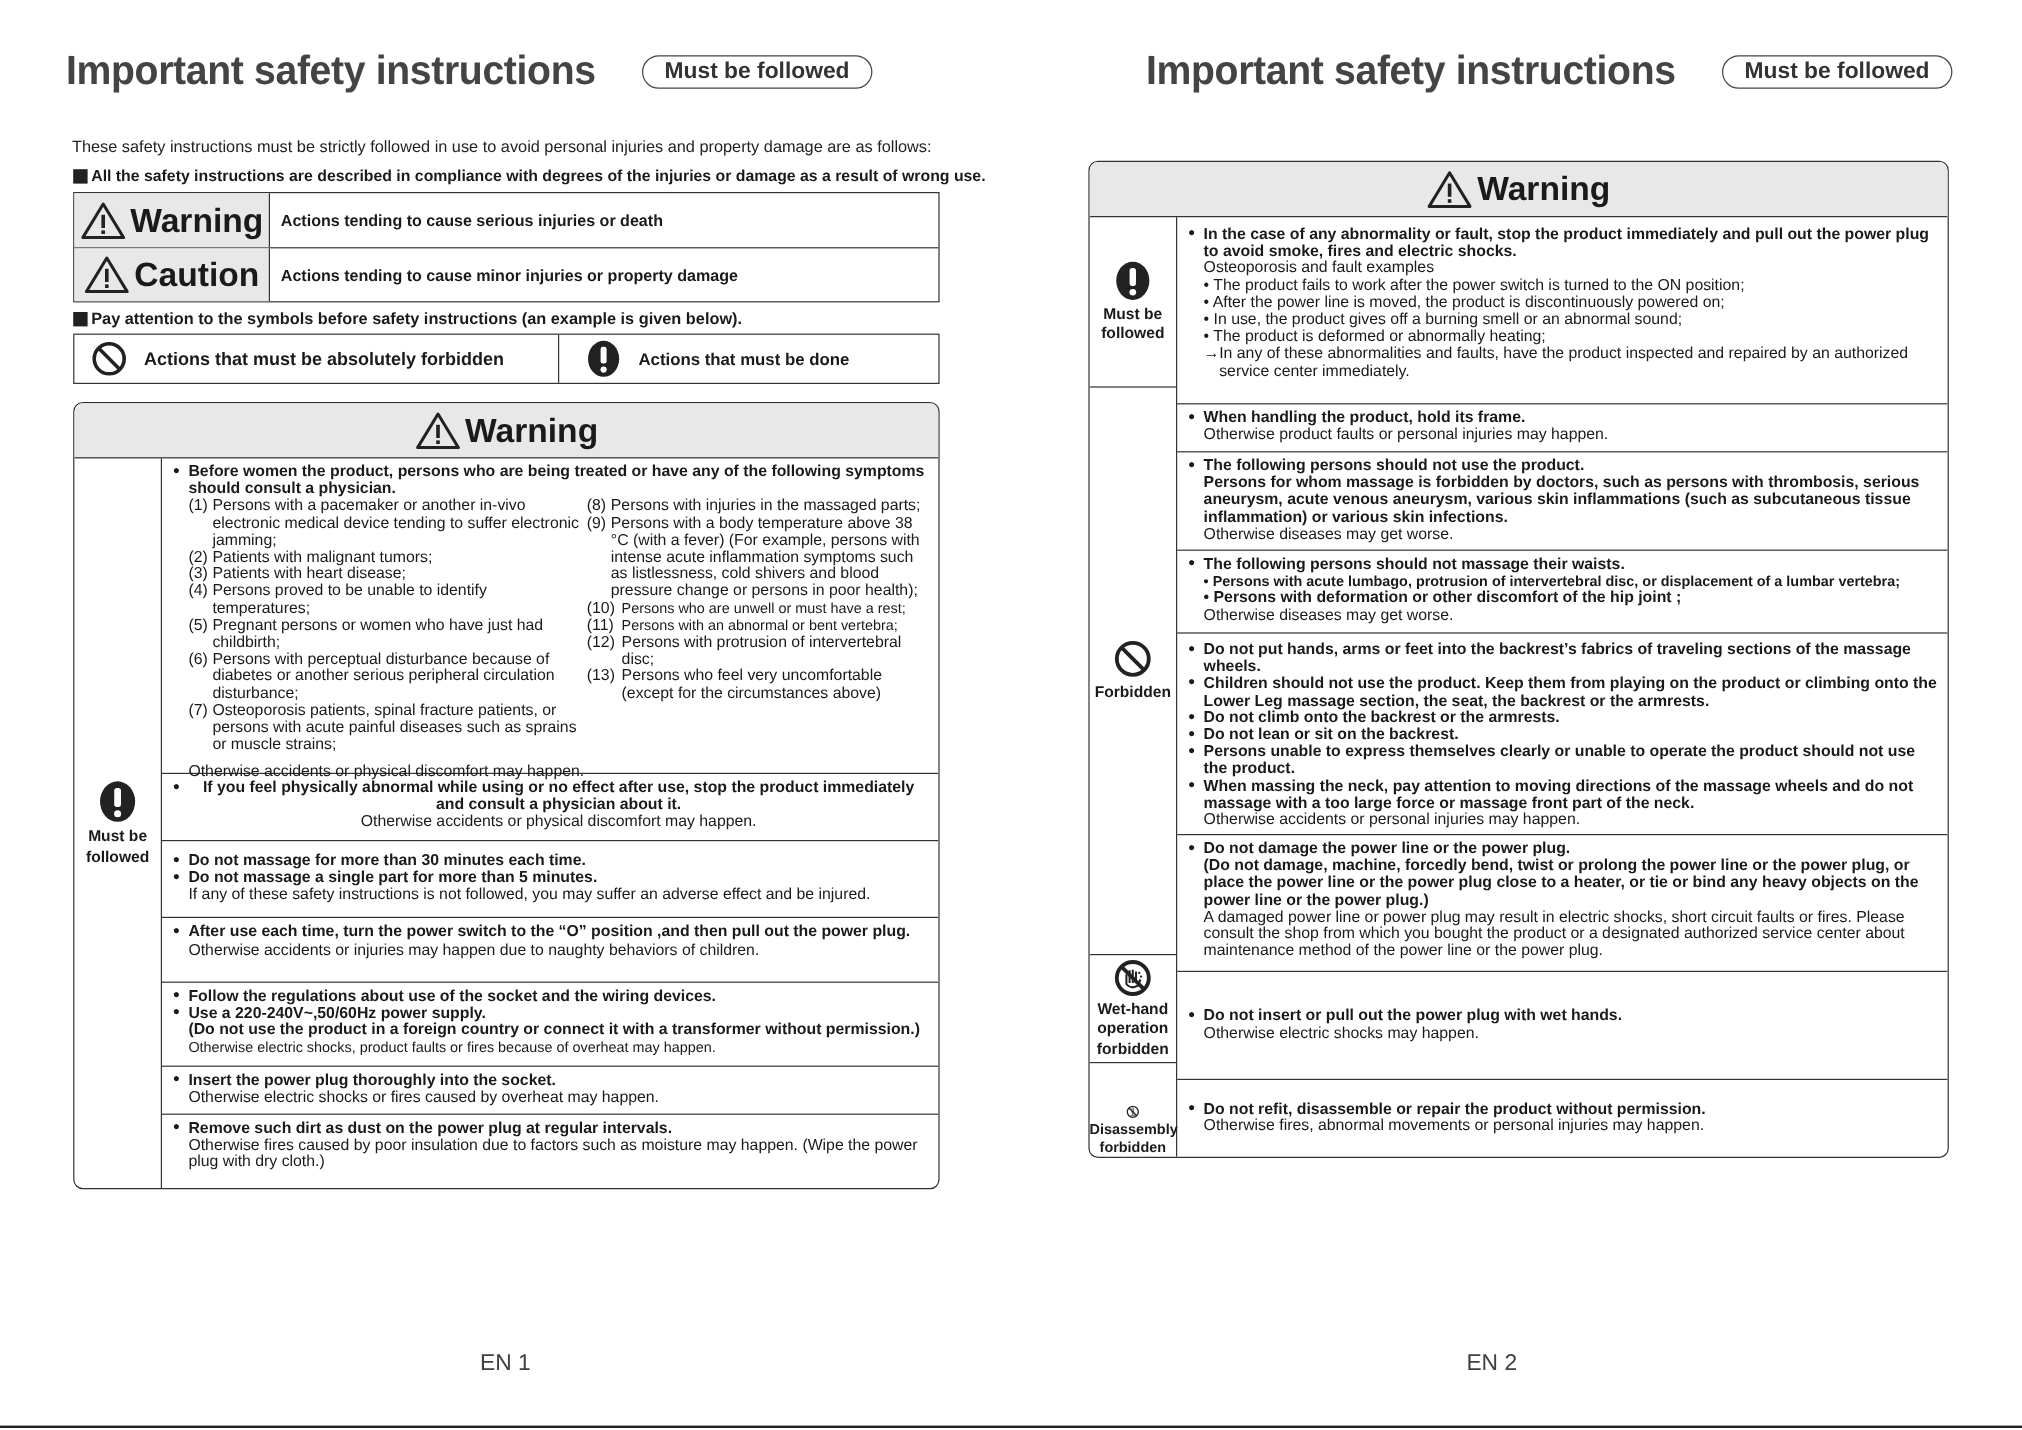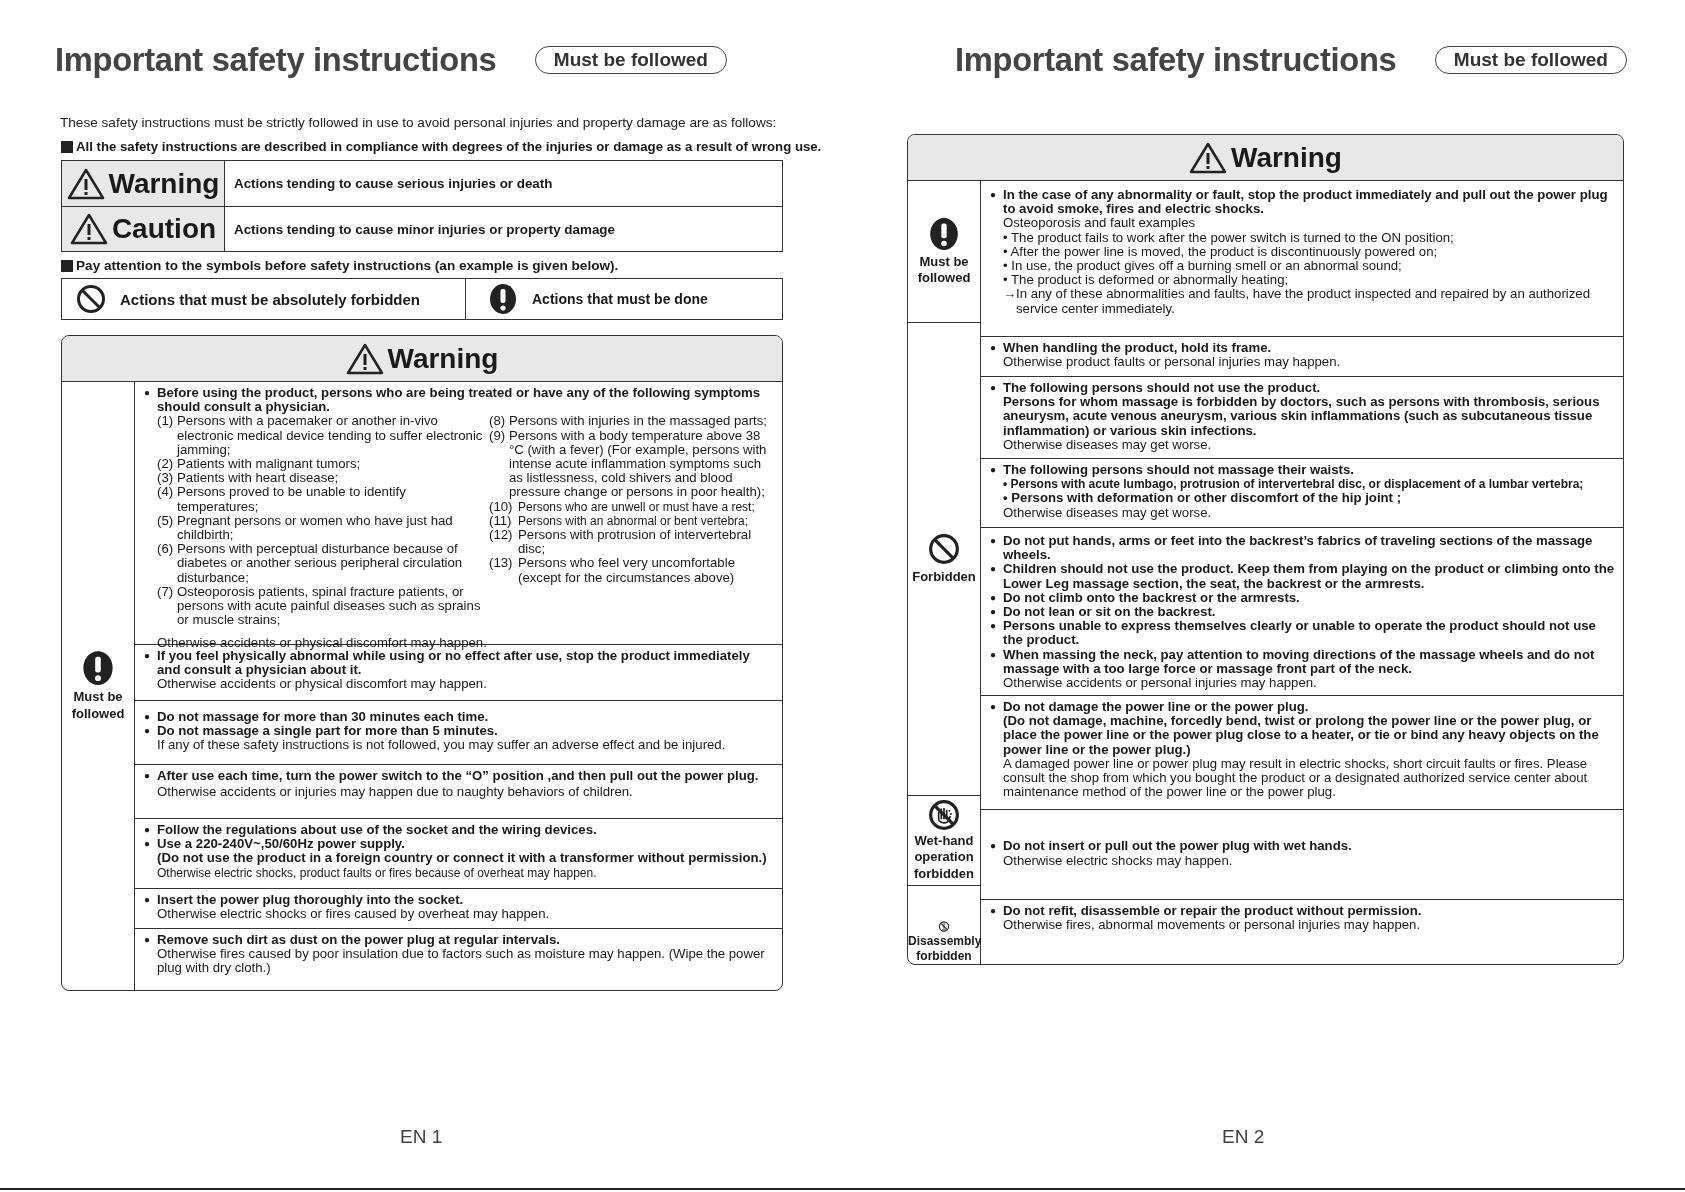--- a/index.html
+++ b/index.html
@@ -141,21 +141,21 @@
           <svg width="34" height="36" viewBox="0 0 30 32">
               <ellipse cx="15" cy="16" rx="13" ry="15" fill="#222"></ellipse>
               <rect x="12.5" y="6" width="5" height="14" rx="2" fill="#fff"></rect>
               <circle cx="15" cy="25" r="2.6" fill="#fff"></circle>
             </svg>
           <span style="width:60px; margin-top:3px;">Must be followed</span>
         </div>
       </div>
       <div class="content-col">
         <div class="sec" style="height:263px;">
-          <div class="bl">Before using the product, persons who are being treated or have any of the following symptoms should consult a physician.</div>
+          <div class="bl">Before women the product, persons who are being treated or have any of the following symptoms should consult a physician.</div>
           <div class="cols">
             <div class="c1" id="list-left">
                 <div class="num">
                   <span class="n">(1)</span>
                   <span>Persons with a pacemaker or another in-vivo electronic medical device tending to suffer electronic jamming;</span>
                 </div>
                 <div class="num">
                   <span class="n">(2)</span>
                   <span>Patients with malignant tumors;</span>
                 </div>
@@ -202,21 +202,21 @@
                   <span>Persons with protrusion of intervertebral disc;</span>
                 </div>
                 <div class="num">
                   <span class="n2">(13)</span>
                   <span>Persons who feel very uncomfortable (except for the circumstances above)</span>
                 </div>
               </div>
           </div>
           <div class="ind" style="margin-top:9px;">Otherwise accidents or physical discomfort may happen.</div>
         </div>
-        <div class="sec" style="height:56px;">
+        <div class="sec" style="height:56px;text-align:center;">
           <div class="bl">If you feel physically abnormal while using or no effect after use, stop the product immediately and consult a physician about it.</div>
           <div class="ind">Otherwise accidents or physical discomfort may happen.</div>
         </div>
         <div class="sec" style="height:64px; padding-top:9px;">
           <div class="bl">Do not massage for more than 30 minutes each time.</div>
           <div class="bl">Do not massage a single part for more than 5 minutes.</div>
           <div class="ind">If any of these safety instructions is not followed, you may suffer an adverse effect and be injured.</div>
         </div>
         <div class="sec" style="height:54px;">
           <div class="bl">After use each time, turn the power switch to the “O” position ,and then pull out the power plug.</div>
@@ -339,21 +339,21 @@
         </div>
         <div class="sec" style="height:114px;">
           <div class="bl">Do not damage the power line or the power plug.</div>
           <div class="ind b">(Do not damage, machine, forcedly bend, twist or prolong the power line or the power plug, or place the power line or the power plug close to a heater, or tie or bind any heavy objects on the power line or the power plug.)</div>
           <div class="ind">A damaged power line or power plug may result in electric shocks, short circuit faults or fires. Please consult the shop from which you bought the product or a designated authorized service center about maintenance method of the power line or the power plug.</div>
         </div>
         <div class="sec" style="height:90px; display:flex; flex-direction:column; justify-content:center;">
           <div class="bl">Do not insert or pull out the power plug with wet hands.</div>
           <div class="ind">Otherwise electric shocks may happen.</div>
         </div>
-        <div class="sec" style="display:flex; flex-direction:column; ">
+        <div class="sec" style="display:flex; flex-direction:column; justify-content:center;">
           <div class="bl">Do not refit, disassemble or repair the product without permission.</div>
           <div class="ind">Otherwise fires, abnormal movements or personal injuries may happen.</div>
         </div>
       </div>
     </div>
   </div>
 
   <div class="footer">EN 2</div>
 </div>
 

